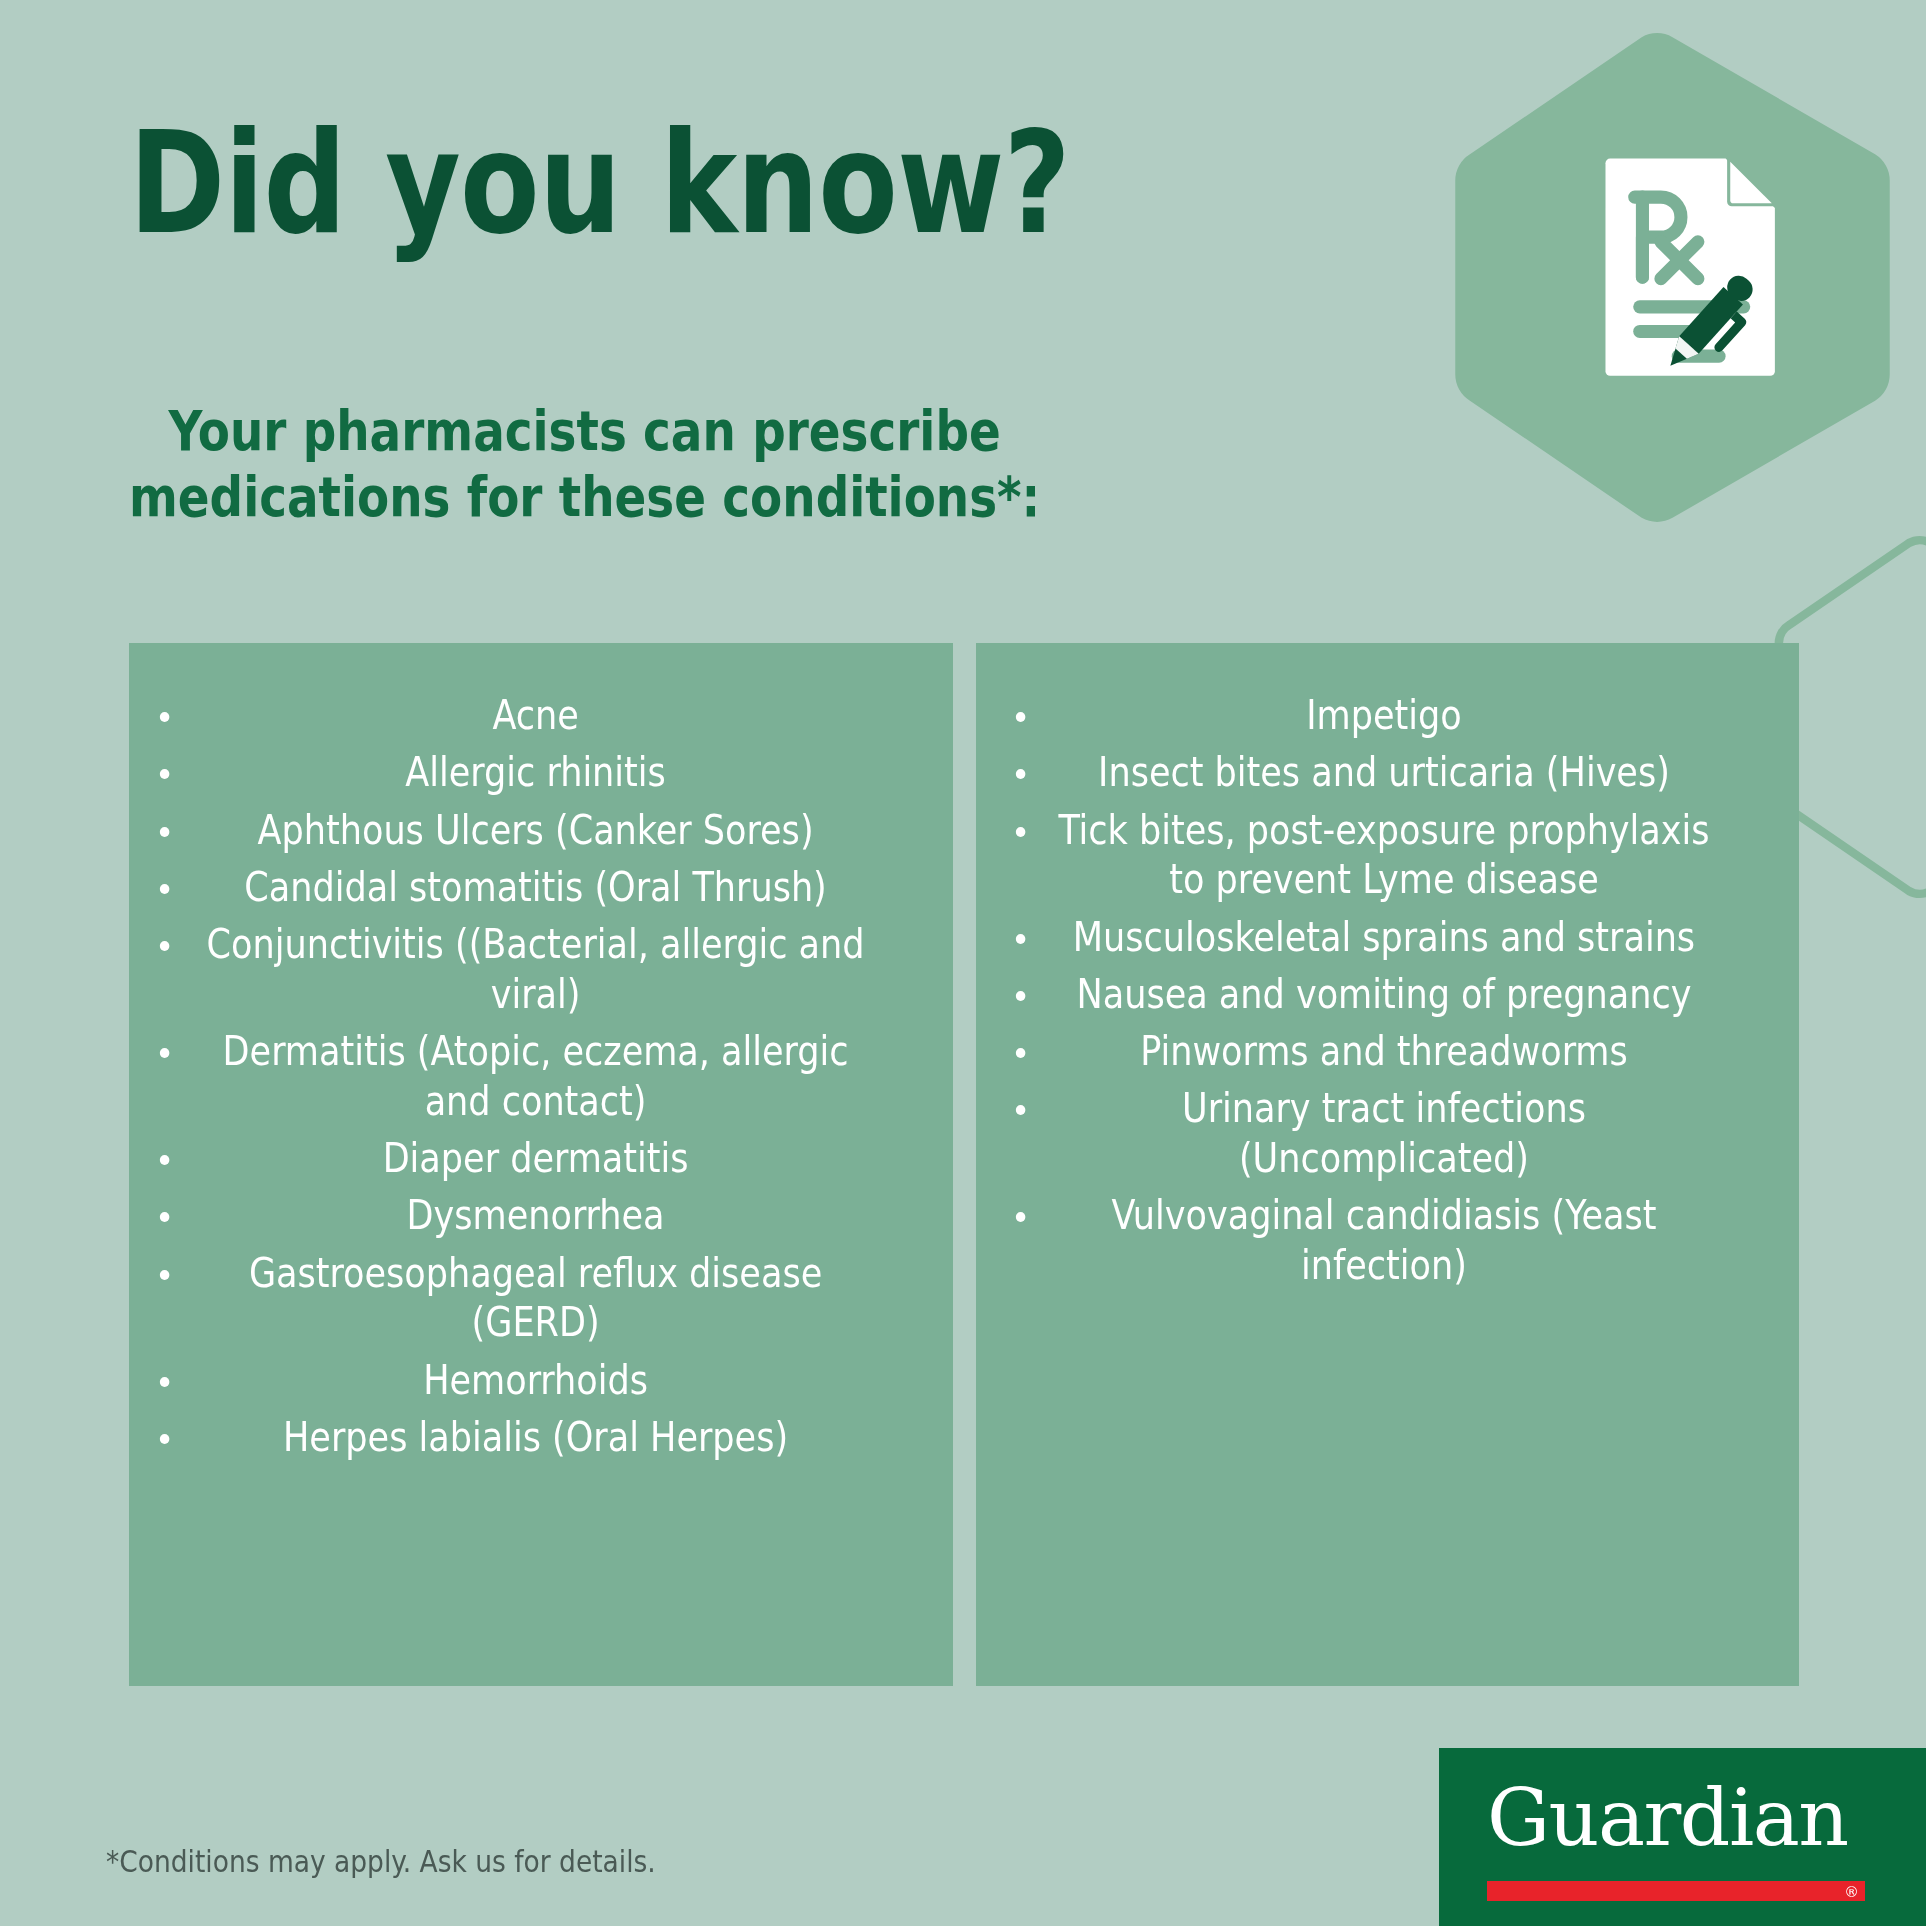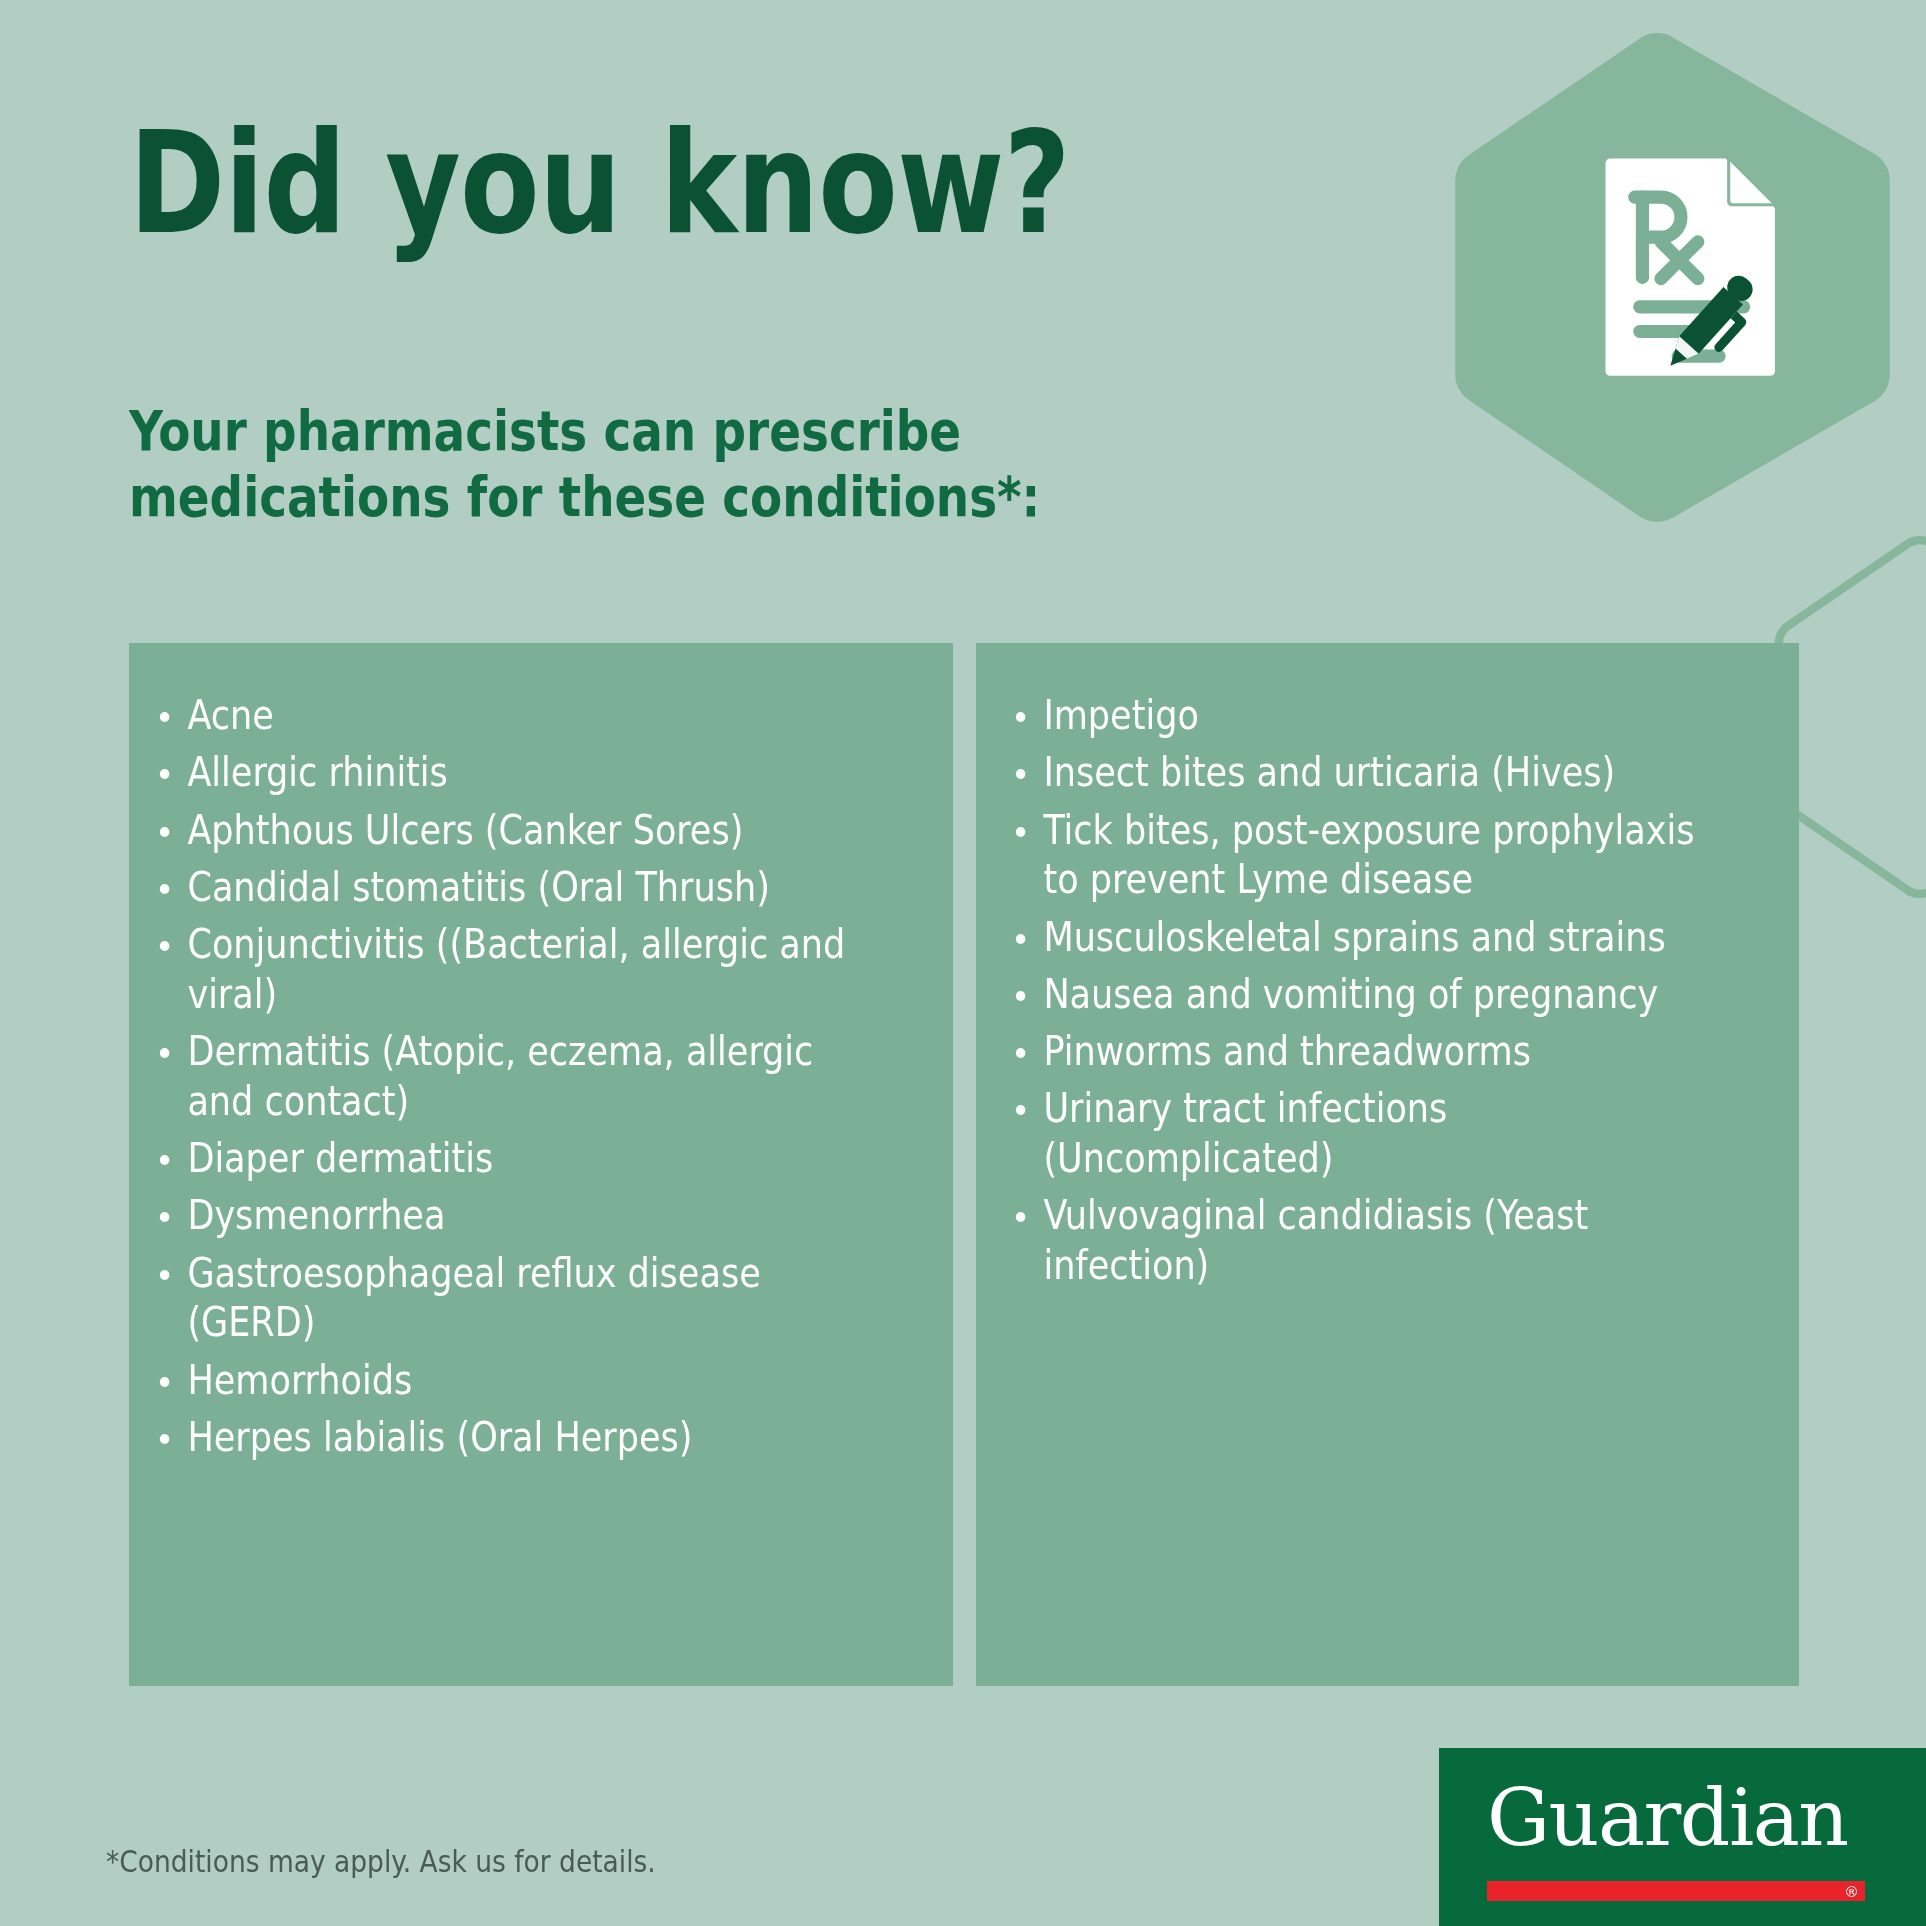--- a/index.html
+++ b/index.html
@@ -7,20 +7,21 @@
     padding: 0;
     background: #b2cdc3;
   }
   #poster {
     position: relative;
     width: 1926px;
     height: 1926px;
     background: var(--bg, #b2cdc3);
     overflow: hidden;
     font-family: "DejaVu Sans", sans-serif;
+    text-align: center;
   }
 
   
   .hex-wrap { position: absolute; pointer-events: none; }
   #hex-solid {
     left: 1449px; top: 31px;
     width: 447px; height: 493px;
   }
   #hex-outline {
     left: 1765px; top: 532px;

